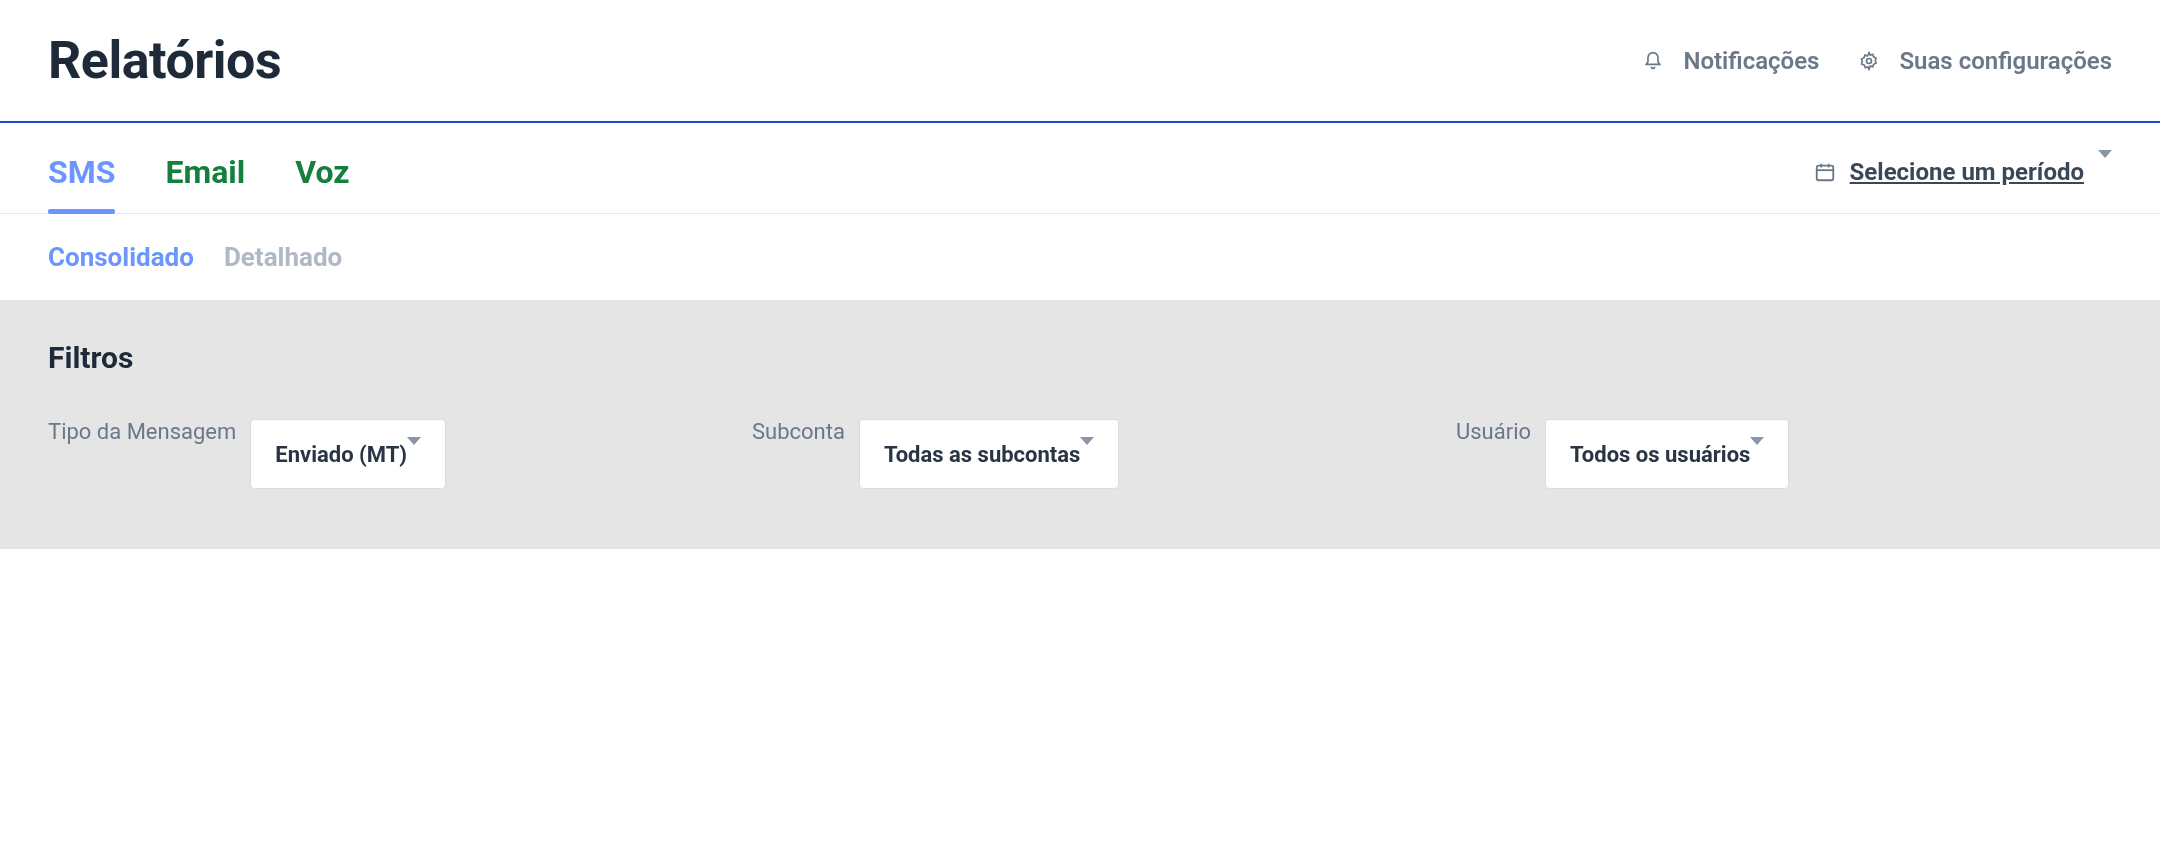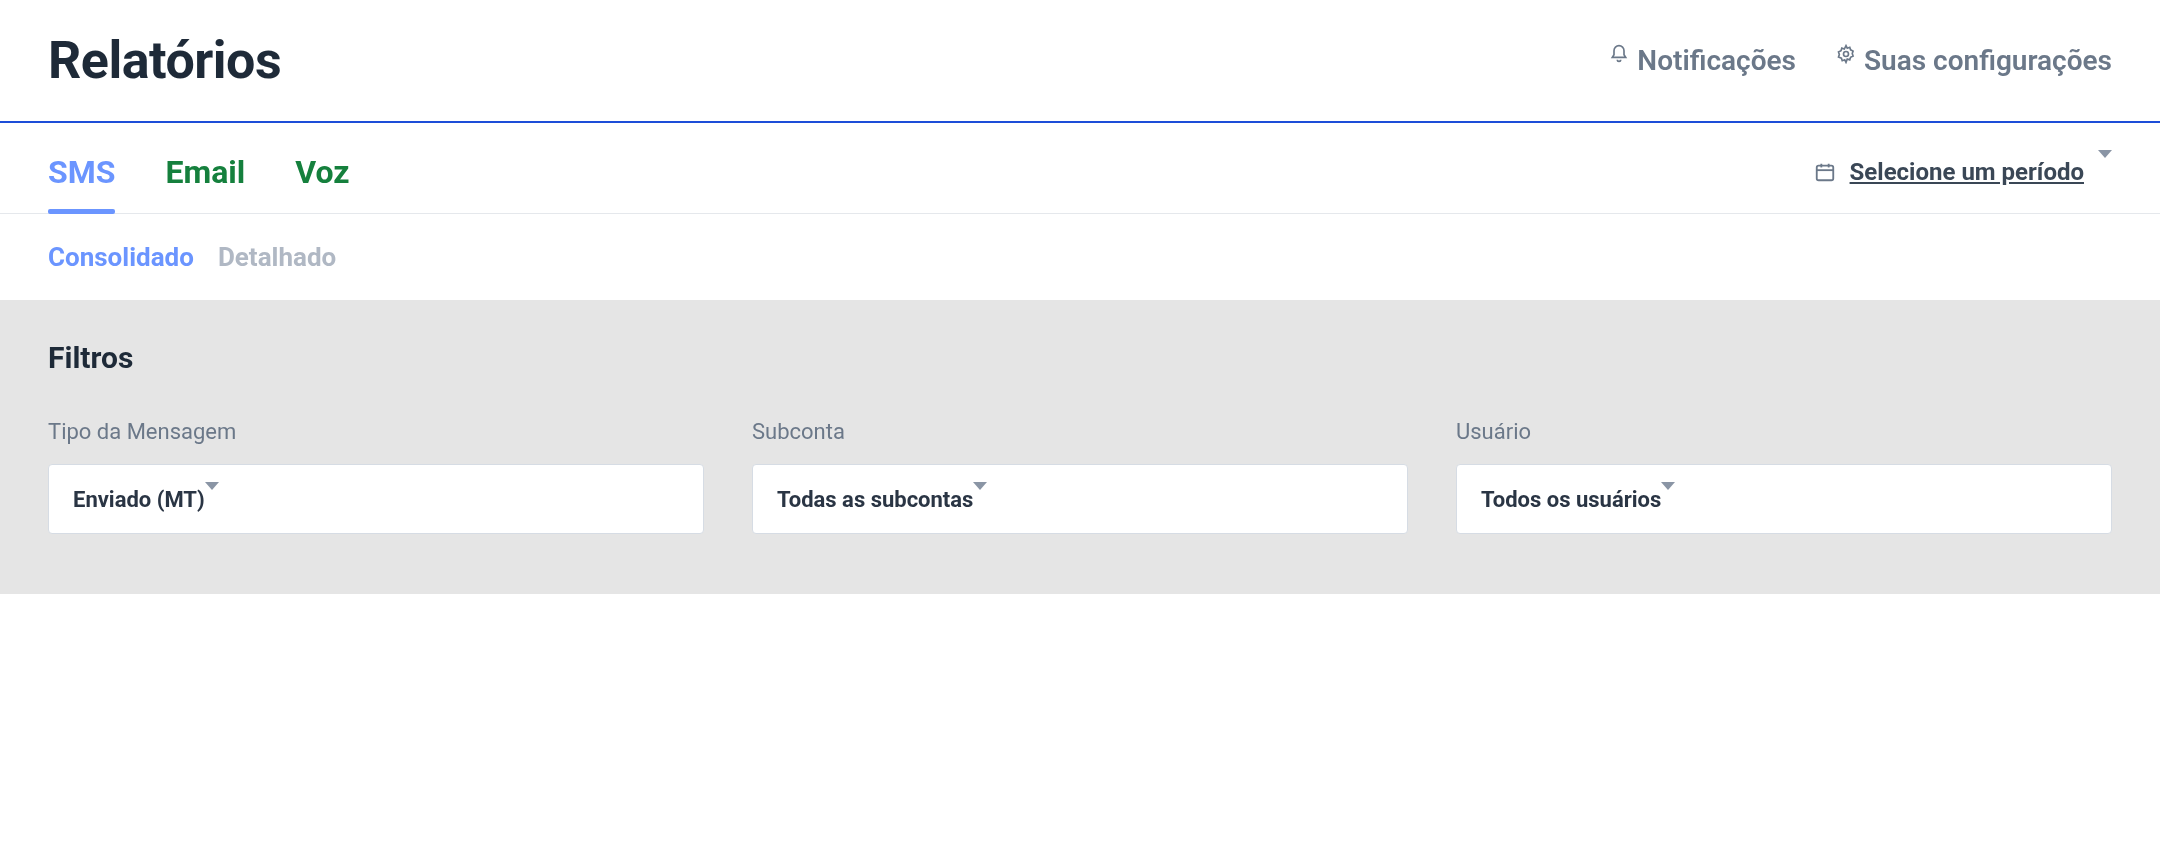--- a/index.html
+++ b/index.html
@@ -22,23 +22,23 @@
     color: #1e2a38;
     letter-spacing: -0.5px;
   }
   .header-actions {
     display: flex;
     gap: 40px;
     align-items: center;
   }
   .header-link {
     display: flex;
-    align-items: flex-start;
-    gap: 8px;
-    font-size: 28px;
+    align-items: center;
+    gap: 20px;
+    font-size: 24px;
     font-weight: 600;
     color: #6b7889;
     cursor: pointer;
   }
   .header-link svg { width: 20px; height: 20px; fill: none; stroke: #6b7889; stroke-width: 2; }
   .tabs-row {
     display: flex;
     justify-content: space-between;
     align-items: center;
     padding: 30px 48px 0 48px;
@@ -75,21 +75,21 @@
     font-weight: 700;
     color: #3a4756;
     cursor: pointer;
     padding-bottom: 22px;
     text-decoration: underline;
   }
   .period-picker .cal-icon { width: 22px; height: 22px; }
   .period-picker .chev { color: #8a95a5; }
   .subtabs {
     display: flex;
-    gap: 24px;
+    gap: 30px;
     padding: 28px 48px 28px 48px;
   }
   .subtab {
     font-size: 26px;
     font-weight: 700;
     color: #b0b8c4;
     cursor: pointer;
   }
   .subtab.active { color: #6b95ff; }
   .filters-panel {
@@ -102,22 +102,22 @@
     color: #1e2a38;
     margin-bottom: 44px;
   }
   .filters-row {
     display: flex;
     gap: 48px;
   }
   .filter-group {
     flex: 1;
     display: flex;
-    flex-direction: column;
-    gap: 20px;
+    flex-direction: row;
+    gap: 14px;
   }
   .filter-label {
     font-size: 22px;
     color: #6b7889;
     font-weight: 400;
   }
   .select {
     background: #ffffff;
     border: 1px solid #d6dce4;
     border-radius: 4px;

